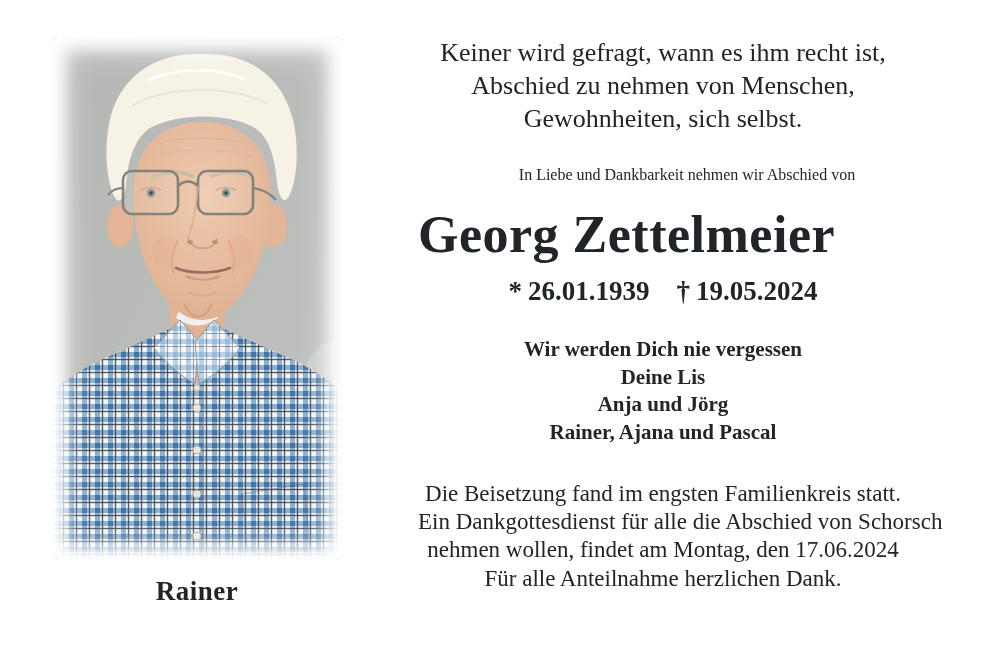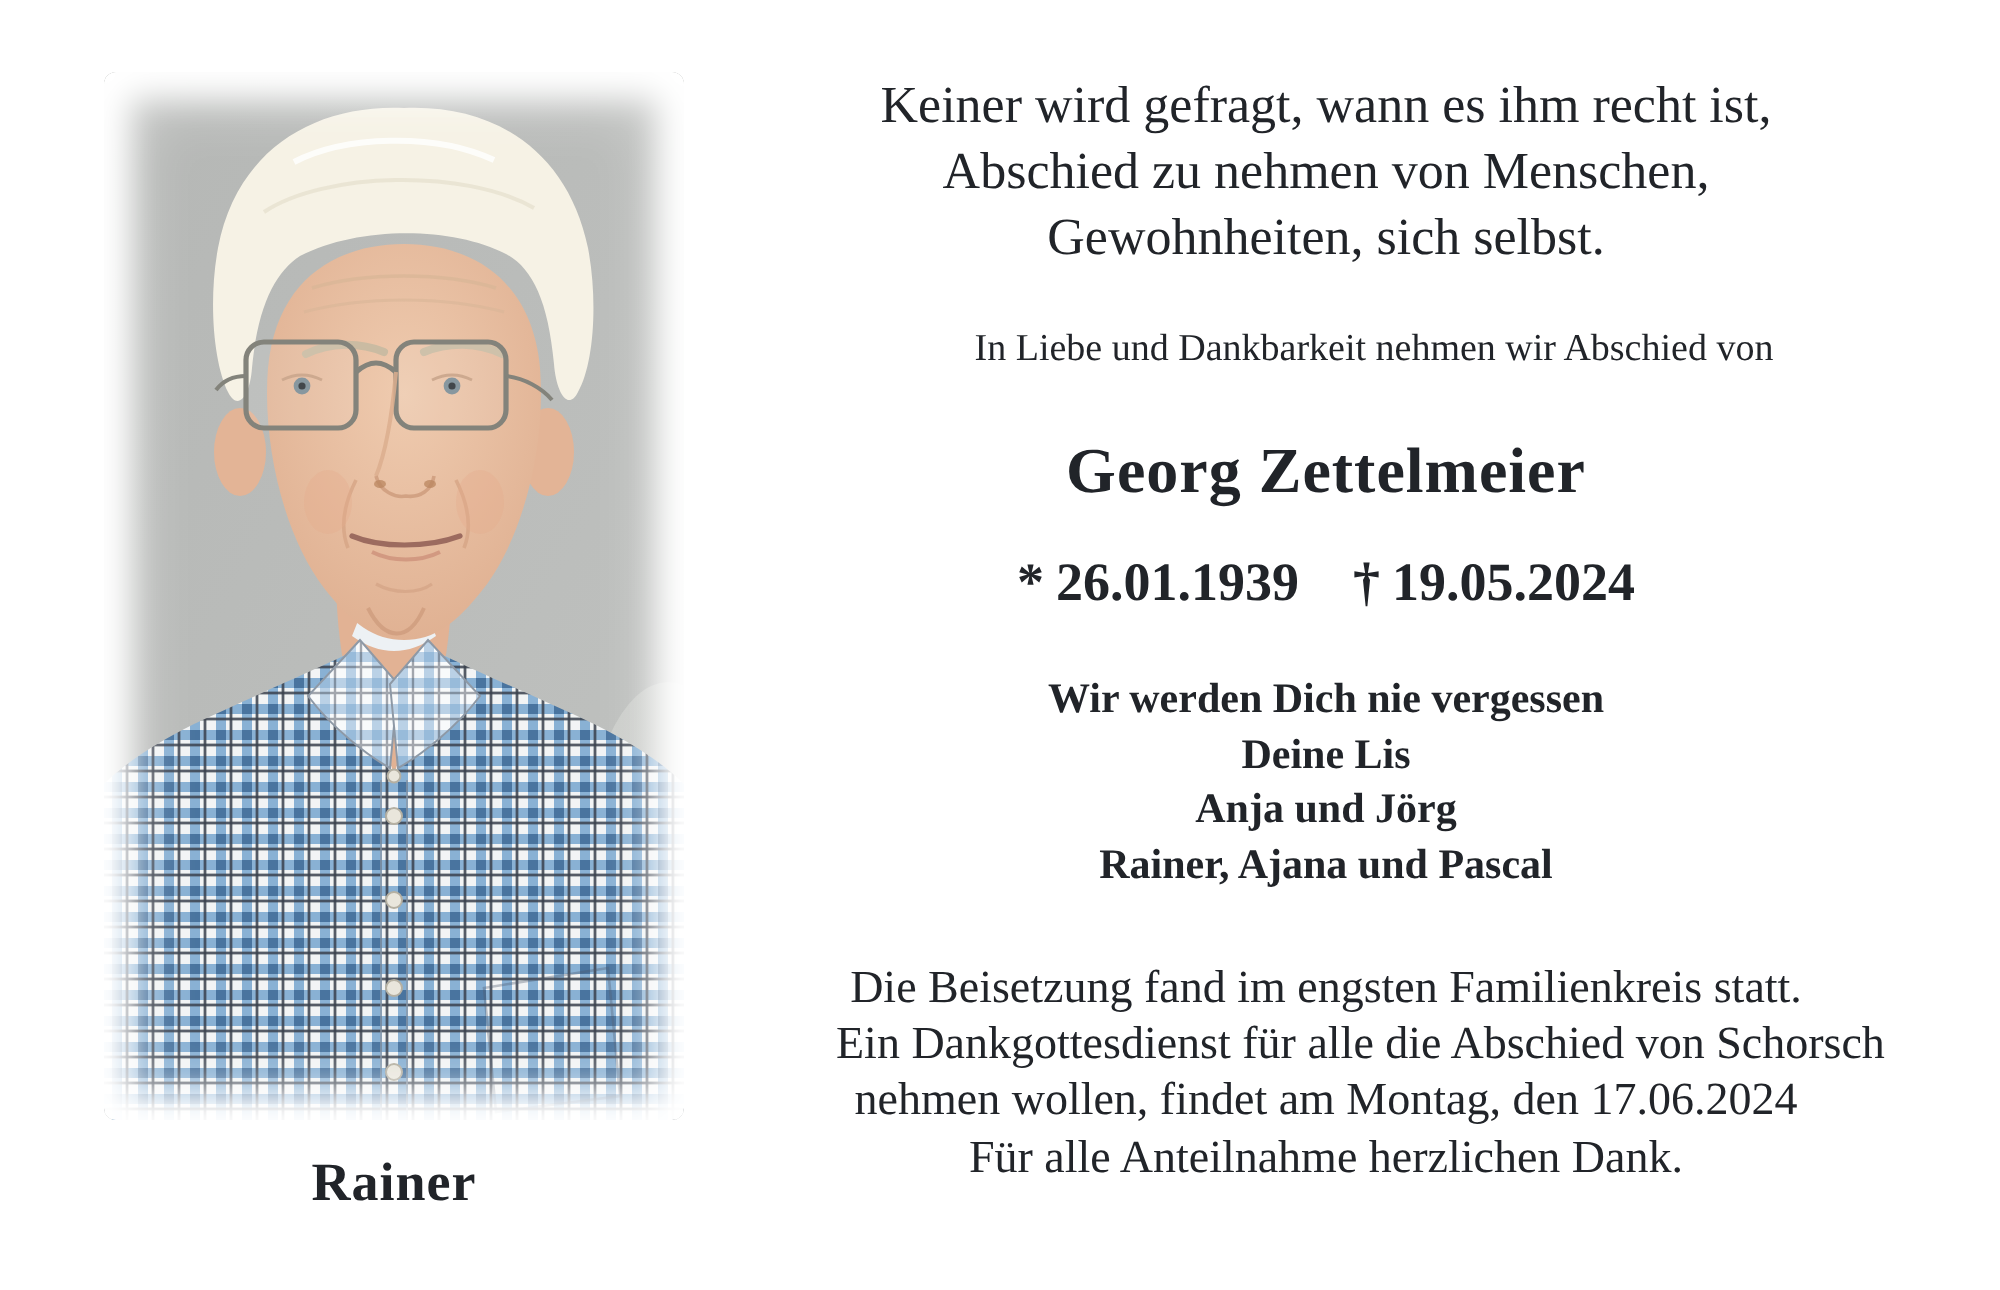--- a/index.html
+++ b/index.html
@@ -23,25 +23,25 @@
     pointer-events:none;
   }
   .city{
     position:absolute;left:52px;top:576px;width:290px;
     text-align:center;font-weight:bold;font-size:27px;letter-spacing:.5px;
   }
   
   .content{position:absolute;left:418px;top:0;width:490px;height:548px;}
   .content .line{white-space:nowrap;text-align:center;}
   .quote{position:absolute;top:36px;left:0;right:0;font-size:26px;line-height:33px;}
-  .intro{position:absolute;top:158px;left:0;right:0;font-size:19px;line-height:33px;margin-left:48px;}
+  .intro{position:absolute;top:158px;left:0;right:0;font-size:16px;line-height:33px;margin-left:48px;}
   .name{
     position:absolute;top:208px;left:0;right:0;
-    font-size:32px;line-height:54px;font-weight:bold;letter-spacing:.5px;
-    text-align:center;white-space:nowrap;
+    font-size:52px;line-height:54px;font-weight:bold;letter-spacing:.5px;
+    white-space:nowrap;
   }
   .dates{
     position:absolute;top:274px;left:0;right:0;
     display:flex;justify-content:center;gap:27px;
     font-size:27px;line-height:34px;font-weight:bold;
   }
   .dates .sym{display:inline-block;margin-right:6px;}
   .family{position:absolute;top:336px;left:0;right:0;font-size:21px;line-height:27.5px;font-weight:bold;}
   .funeral{position:absolute;top:480px;left:0;right:0;font-size:23px;line-height:28.2px;}
 </style>

